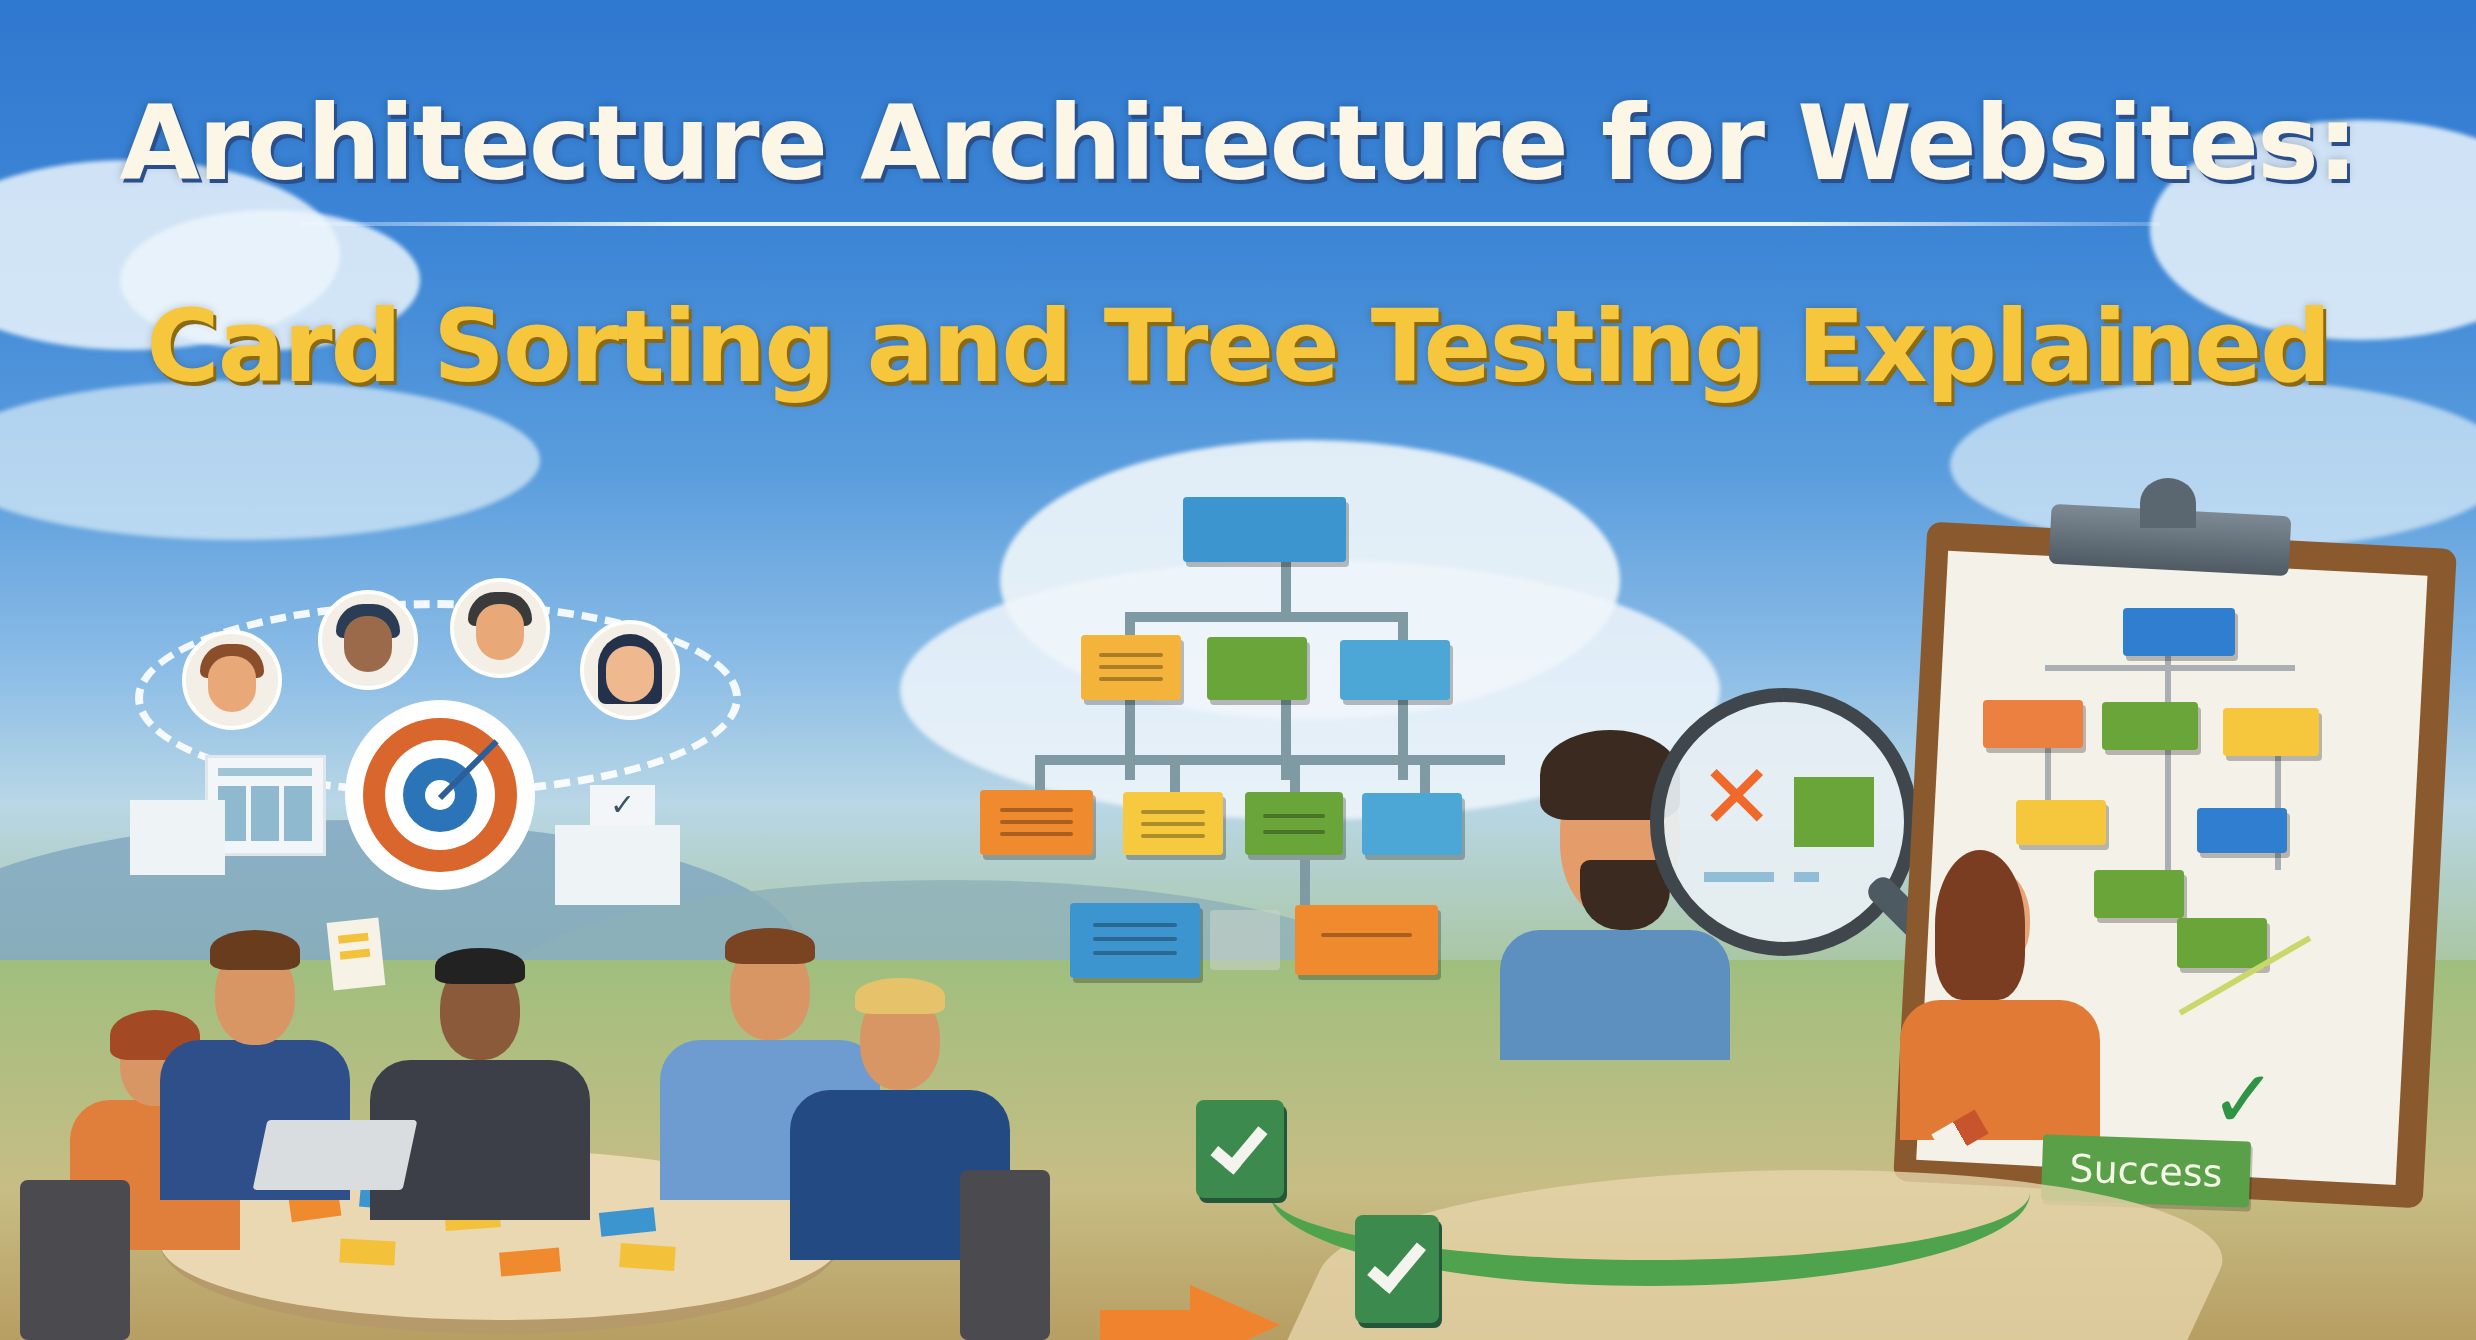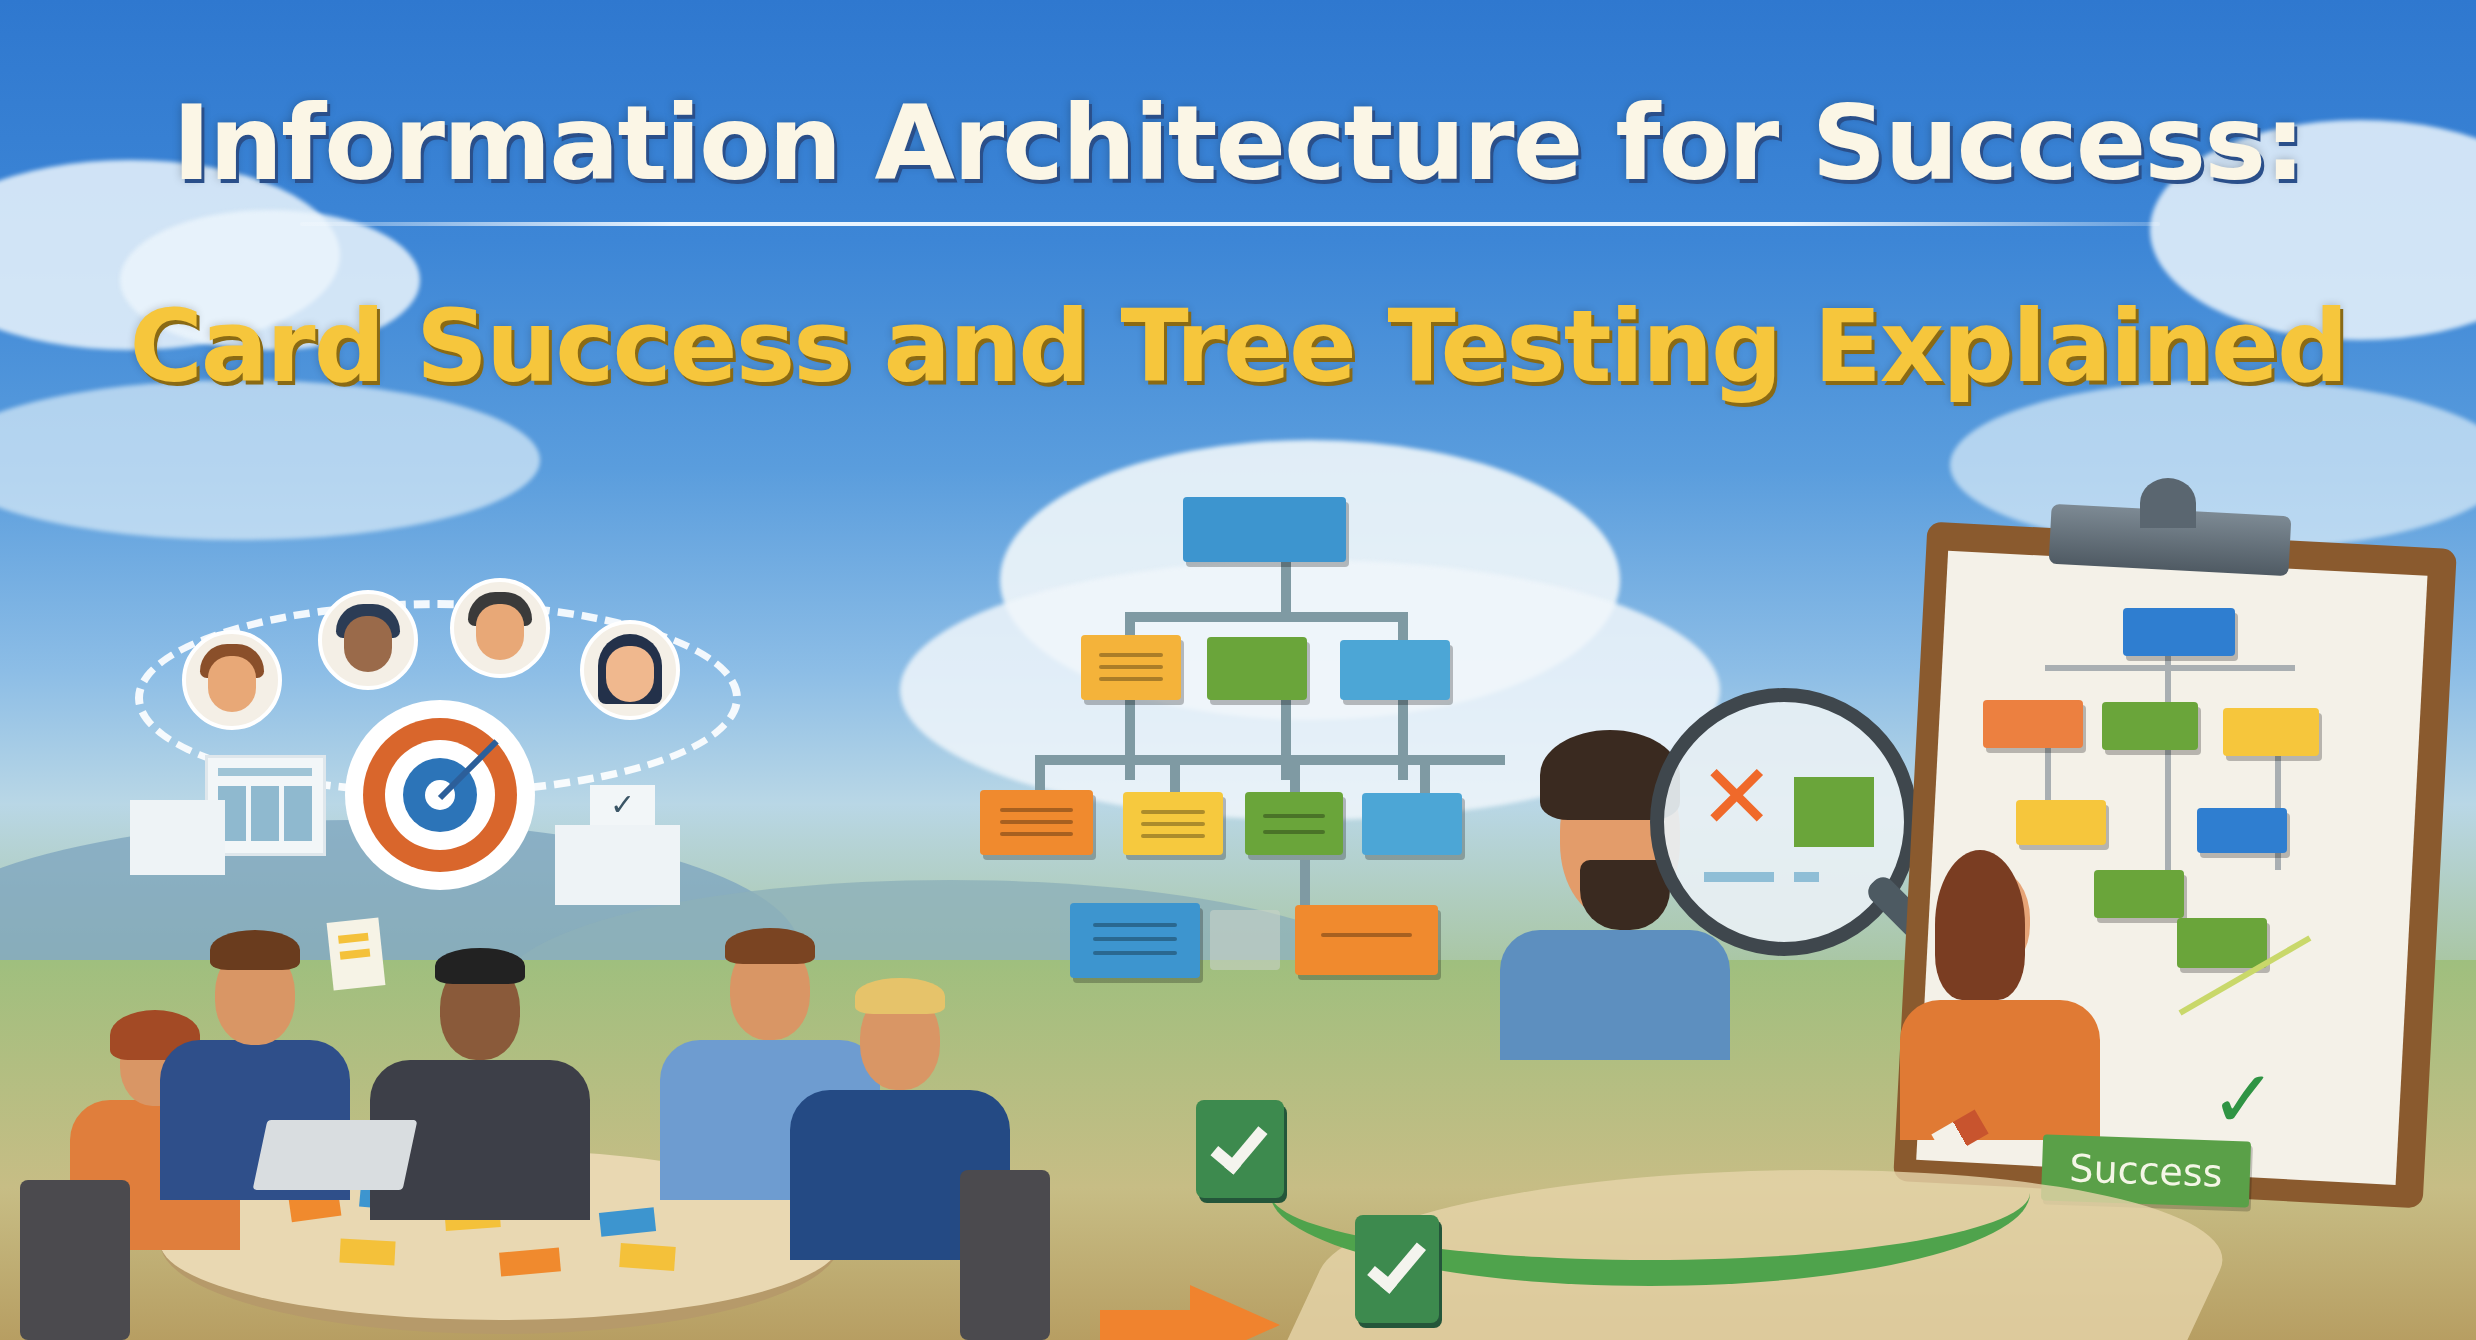--- a/index.html
+++ b/index.html
@@ -41,23 +41,23 @@
 <div class="cloud" style="left:-60px;top:380px;width:600px;height:160px;background:rgba(220,236,248,.7)"></div>
 <div class="cloud" style="left:2150px;top:120px;width:420px;height:220px;"></div>
 <div class="cloud" style="left:1950px;top:380px;width:560px;height:170px;background:rgba(220,236,248,.7)"></div>
 <div class="cloud" style="left:1000px;top:440px;width:620px;height:280px;background:rgba(240,246,250,.9)"></div>
 <div class="cloud" style="left:900px;top:560px;width:820px;height:260px;background:rgba(240,246,250,.85)"></div>
 
 <div class="hill" style="left:-100px;top:820px;width:900px;height:260px;background:#7fa6bf;opacity:.8"></div>
 <div class="hill" style="left:500px;top:880px;width:900px;height:220px;background:#8db0b9;opacity:.8"></div>
 <div class="abs" style="left:0;top:960px;width:2476px;height:380px;background:linear-gradient(180deg,#9fbf7e,#c7bd85 60%,#b79e62);"></div>
 
-<div class="title-main">Information Architecture for Success:</div>
+<div class="title-main">Architecture Architecture for Websites:</div>
 <div class="title-rule"></div>
-<div class="title-sub">Card Success and Tree Testing Explained</div>
+<div class="title-sub">Card Sorting and Tree Testing Explained</div>
 
 <div class="abs" style="left:135px;top:600px;width:590px;height:180px;border:8px dashed rgba(255,255,255,.9);border-radius:50%;"></div>
 <div class="avatar" style="left:182px;top:630px;">
     <div class="hair" style="background:#8a4f2a"></div>
     <div class="face"></div>
   </div>
 <div class="avatar" style="left:318px;top:590px;">
     <div class="hair" style="background:#2b3c55"></div>
     <div class="face" style="background:#9a6a4a"></div>
   </div>

